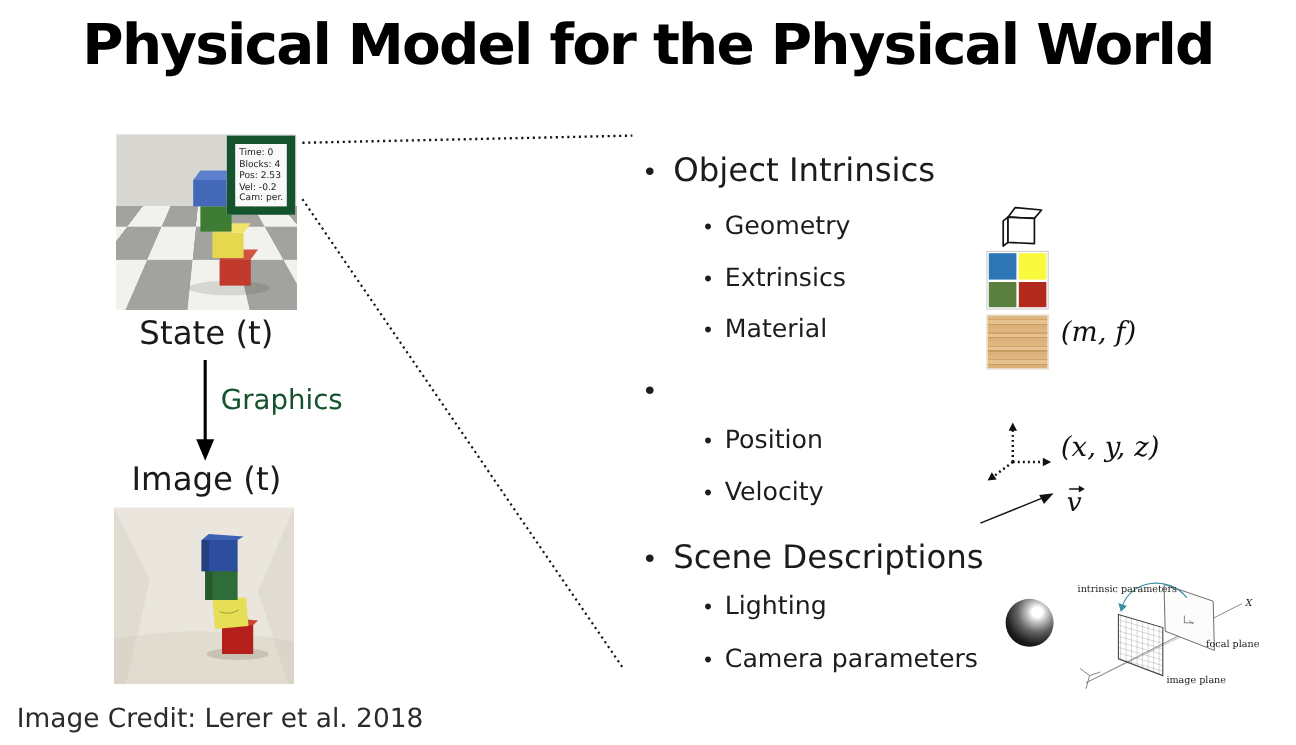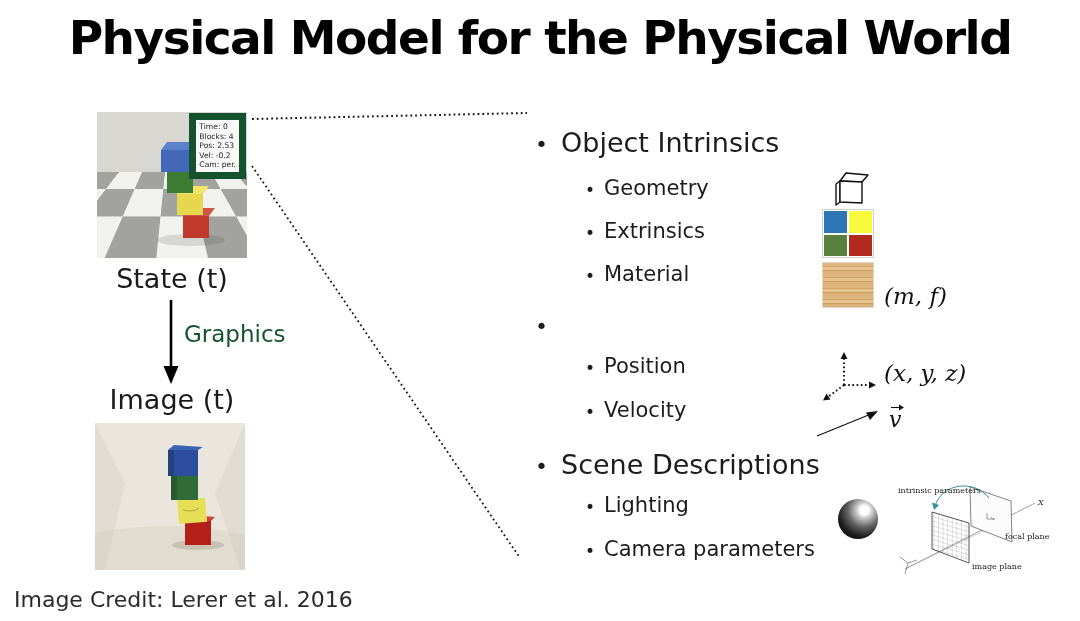--- a/index.html
+++ b/index.html
@@ -35,21 +35,21 @@
   .dot2{width:19px;font-size:17px;line-height:28px;}
 
   
   .swatch{left:822px;top:209px;width:52px;height:49px;background:#fff;border:1px solid #d0d0d0;
           display:grid;grid-template-columns:1fr 1fr;grid-template-rows:1fr 1fr;gap:2px;padding:1px;box-sizing:border-box;}
   .swatch div{width:100%;height:100%;}
   .wood{left:822px;top:262px;width:50px;height:44px;
         background:repeating-linear-gradient(180deg,#dfb67f 0 3px,#d2a467 3px 4px,#e6c28e 4px 7px,#c89e60 7px 8px,#dcb27a 8px 11px);
         border:1px solid #e4d8c6;}
   .math{font-family:"DejaVu Serif","Liberation Serif",serif;font-style:italic;color:#111;}
-  .mf{left:884px;top:283px;font-size:23px;}
+  .mf{left:884px;top:264px;font-size:23px;}
   .xyz{left:884px;top:360px;font-size:23px;}
   .vlab{left:889px;top:407px;font-size:22px;}
   .vlab .vhat{position:absolute;left:1px;top:-4px;}
   .sphere{left:838px;top:499px;width:40px;height:40px;border-radius:50%;
           background:radial-gradient(circle at 66% 28%,#ffffff 0 11%,#cccccc 20%,#666666 42%,#1c1c1c 68%,#000 100%);}
   .camdiag text{font-family:"DejaVu Serif","Liberation Serif",serif;fill:#222;}
 </style>
 </head>
 <body>
 
@@ -116,21 +116,21 @@
 
       <rect x="76" y="52" width="27" height="25" fill="#2f6c38"></rect>
       <rect x="76" y="52" width="6" height="25" fill="#265a2e"></rect>
 
       <rect x="73" y="27" width="30" height="26" fill="#2d4e9e"></rect>
       <rect x="73" y="27" width="6" height="26" fill="#24407f"></rect>
       <polygon points="73,27 79,22 108,24 103,27" fill="#3c62b4"></polygon>
     </svg>
   </div>
 
-  <div class="abs credit">Image Credit: Lerer et al. 2016</div>
+  <div class="abs credit">Image Credit: Lerer et al. 2018</div>
 
   <div class="abs row lvl1" style="left:535px;top:127px;">
     <span class="dot1">•</span>
     <span>Object Intrinsics</span>
   </div>
   <div class="abs row lvl2" style="left:585px;top:176px;">
     <span class="dot2">•</span>
     <span>Geometry</span>
   </div>
   <div class="abs row lvl2" style="left:585px;top:219px;">

